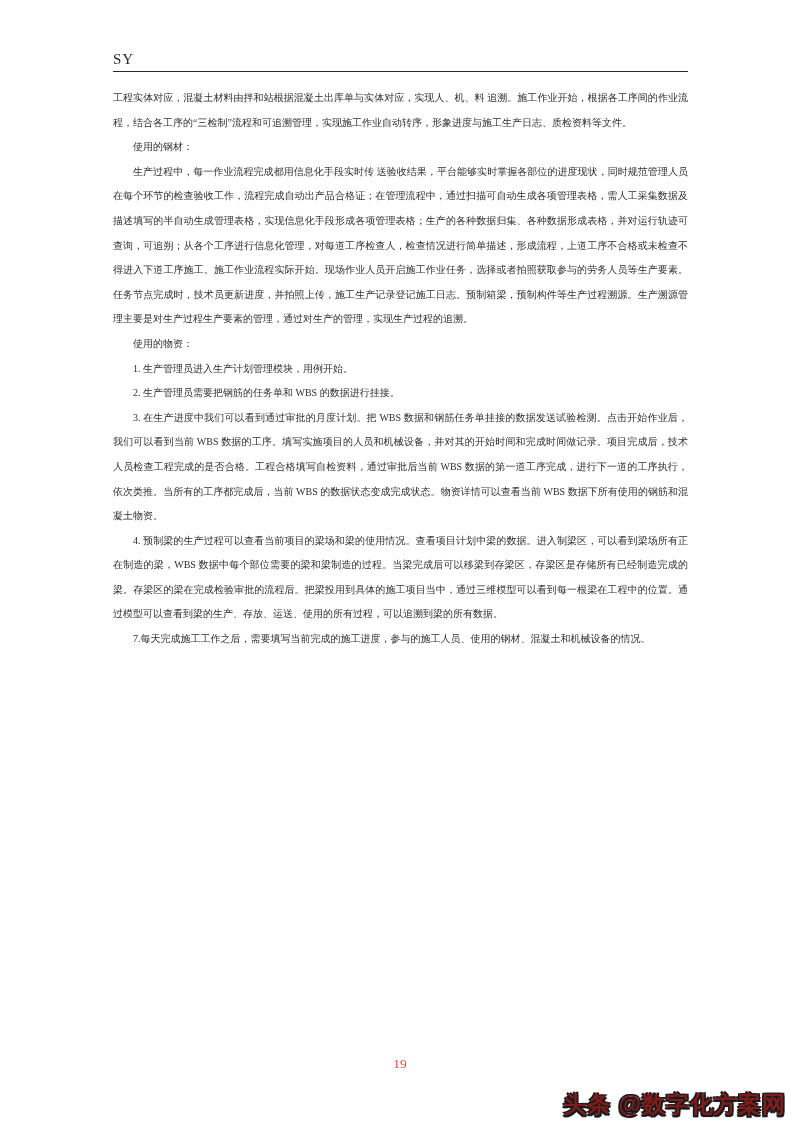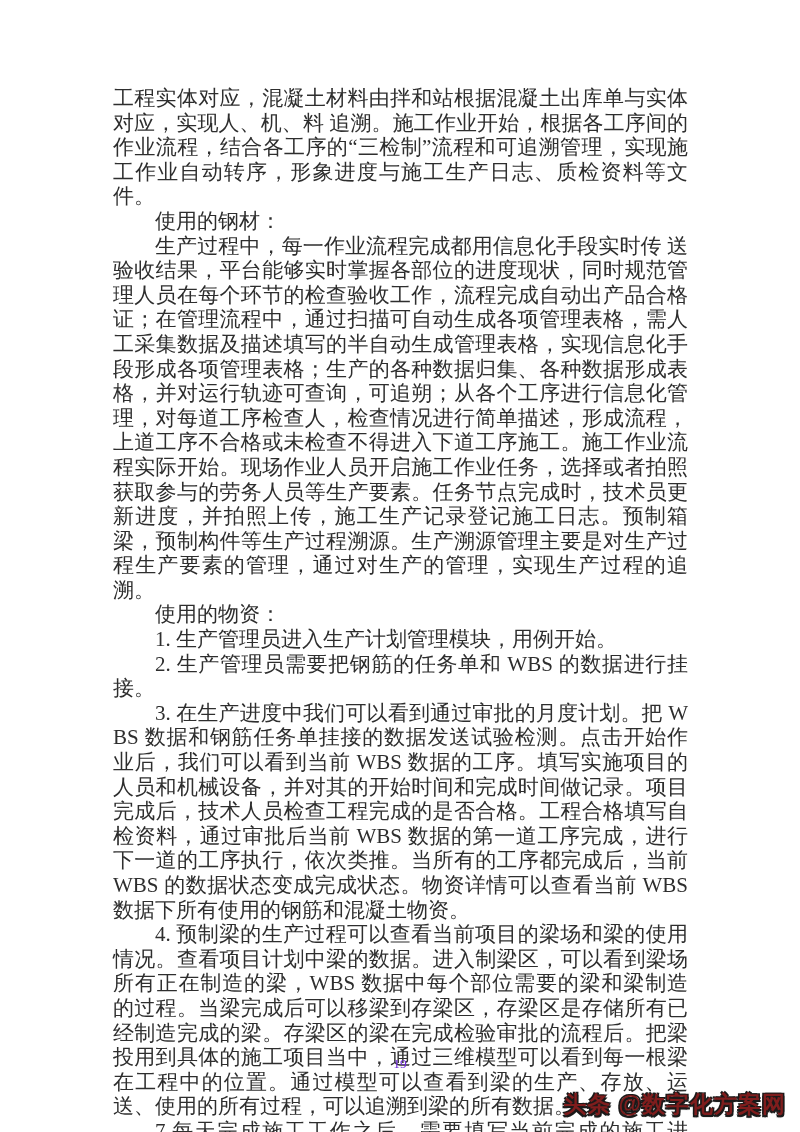--- a/index.html
+++ b/index.html
@@ -32,38 +32,38 @@
   }
   
   .doc-body {
     position: absolute;
     top: 86px;
     left: 113px;
     width: 575px;
   }
   .para {
     margin: 0;
-    font-size: 21px;
+    font-size: 10px;
     line-height: 24.6px;
     text-align: justify;
     word-break: break-all;
     color: #2e2e2e;
   }
   .para.indent {
     text-indent: 2em;
   }
   
   .page-number {
     position: absolute;
     top: 1056px;
     left: 0;
     width: 800px;
     text-align: center;
     font-size: 13.5px;
-    color: #6d28d9;
+    color: #ef4444;
   }
   
   .watermark {
     position: absolute;
     top: 1089px;
     right: 14px;
     font-family: "Liberation Sans", "DejaVu Sans", sans-serif;
     font-weight: bold;
     font-size: 23px;
     letter-spacing: 1px;
@@ -75,20 +75,23 @@
        1.5px  1.5px 0 #1a1a1a,
        0 2px 1px #1a1a1a;
     white-space: nowrap;
   }
 </style>
 </head>
 <body>
 
 <div class="page">
 
+  <div class="header">
+    <span class="header-label">SY</span>
+  </div>
 
   <main class="doc-body">
     <p class="para">工程实体对应，混凝土材料由拌和站根据混凝土出库单与实体对应，实现人、机、料 追溯。施工作业开始，根据各工序间的作业流程，结合各工序的“三检制”流程和可追溯管理，实现施工作业自动转序，形象进度与施工生产日志、质检资料等文件。</p>
     <p class="para indent">使用的钢材：</p>
     <p class="para indent">生产过程中，每一作业流程完成都用信息化手段实时传 送验收结果，平台能够实时掌握各部位的进度现状，同时规范管理人员在每个环节的检查验收工作，流程完成自动出产品合格证；在管理流程中，通过扫描可自动生成各项管理表格，需人工采集数据及描述填写的半自动生成管理表格，实现信息化手段形成各项管理表格；生产的各种数据归集、各种数据形成表格，并对运行轨迹可查询，可追朔；从各个工序进行信息化管理，对每道工序检查人，检查情况进行简单描述，形成流程，上道工序不合格或未检查不得进入下道工序施工。施工作业流程实际开始。现场作业人员开启施工作业任务，选择或者拍照获取参与的劳务人员等生产要素。任务节点完成时，技术员更新进度，并拍照上传，施工生产记录登记施工日志。预制箱梁，预制构件等生产过程溯源。生产溯源管理主要是对生产过程生产要素的管理，通过对生产的管理，实现生产过程的追溯。</p>
     <p class="para indent">使用的物资：</p>
     <p class="para indent">1. 生产管理员进入生产计划管理模块，用例开始。</p>
     <p class="para indent">2. 生产管理员需要把钢筋的任务单和 WBS 的数据进行挂接。</p>
     <p class="para indent">3. 在生产进度中我们可以看到通过审批的月度计划。把 WBS 数据和钢筋任务单挂接的数据发送试验检测。点击开始作业后，我们可以看到当前 WBS 数据的工序。填写实施项目的人员和机械设备，并对其的开始时间和完成时间做记录。项目完成后，技术人员检查工程完成的是否合格。工程合格填写自检资料，通过审批后当前 WBS 数据的第一道工序完成，进行下一道的工序执行，依次类推。当所有的工序都完成后，当前 WBS 的数据状态变成完成状态。物资详情可以查看当前 WBS 数据下所有使用的钢筋和混凝土物资。</p>
     <p class="para indent">4. 预制梁的生产过程可以查看当前项目的梁场和梁的使用情况。查看项目计划中梁的数据。进入制梁区，可以看到梁场所有正在制造的梁，WBS 数据中每个部位需要的梁和梁制造的过程。当梁完成后可以移梁到存梁区，存梁区是存储所有已经制造完成的梁。存梁区的梁在完成检验审批的流程后。把梁投用到具体的施工项目当中，通过三维模型可以看到每一根梁在工程中的位置。通过模型可以查看到梁的生产、存放、运送、使用的所有过程，可以追溯到梁的所有数据。</p>

